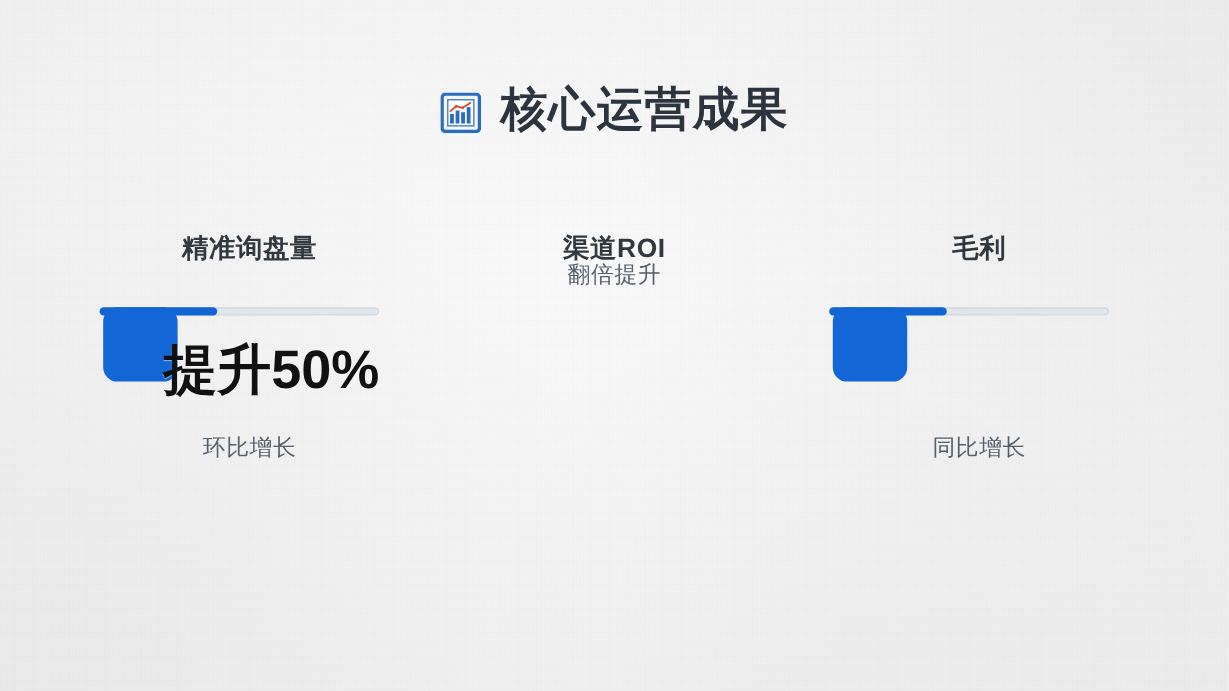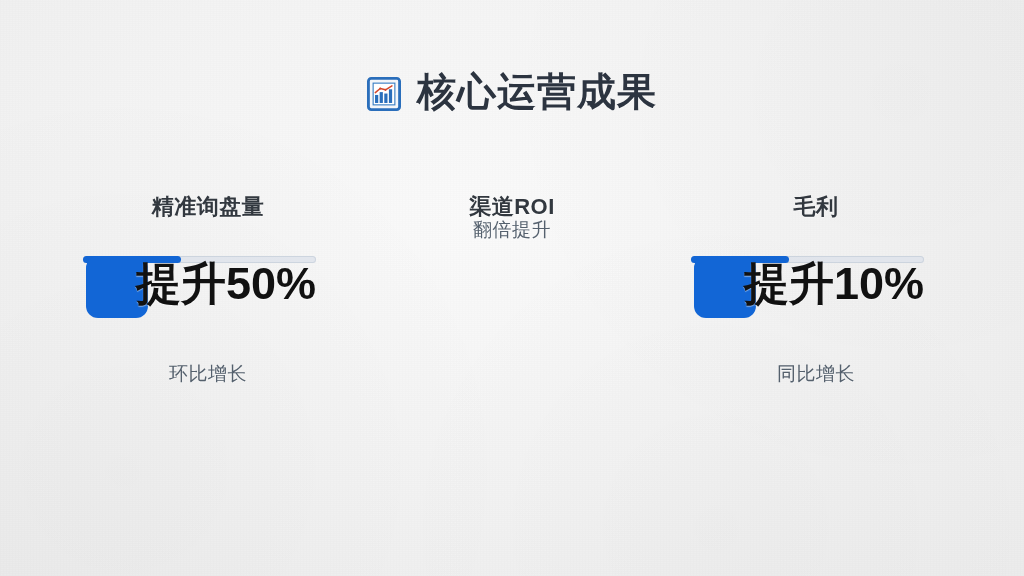--- a/index.html
+++ b/index.html
@@ -136,21 +136,21 @@
     width: 62px;
     height: 62px;
     border-radius: 12px;
     background: #1266d6;
     z-index: 2;
   }
 
   .value {
     position: absolute;
     left: 0;
-    top: 4px;
+    top: 28px;
     width: 250px;
     text-align: center;
     font-size: 45px;
     font-weight: bold;
     color: #111111;
     line-height: 1.08;
     white-space: nowrap;
     z-index: 3;
     text-shadow: 0 1px 1px rgba(255,255,255,.5);
   }
@@ -212,19 +212,18 @@
       <div class="card-sub">翻倍提升</div>
     </div>
 
     <div class="card">
       <div class="card-label">毛利</div>
       <div class="card-body">
         <div class="track">
           <div class="fill" id="fill-2" style="width: 42%; background: rgb(18, 102, 214);"></div>
         </div>
         <div class="block" style="background: rgb(18, 102, 214);"></div>
-        <div class="value shifted">提升10%</div>
       </div>
       <div class="card-sub">同比增长</div>
     </div>
 
   </div>
 </div>
 
 </body></html>

